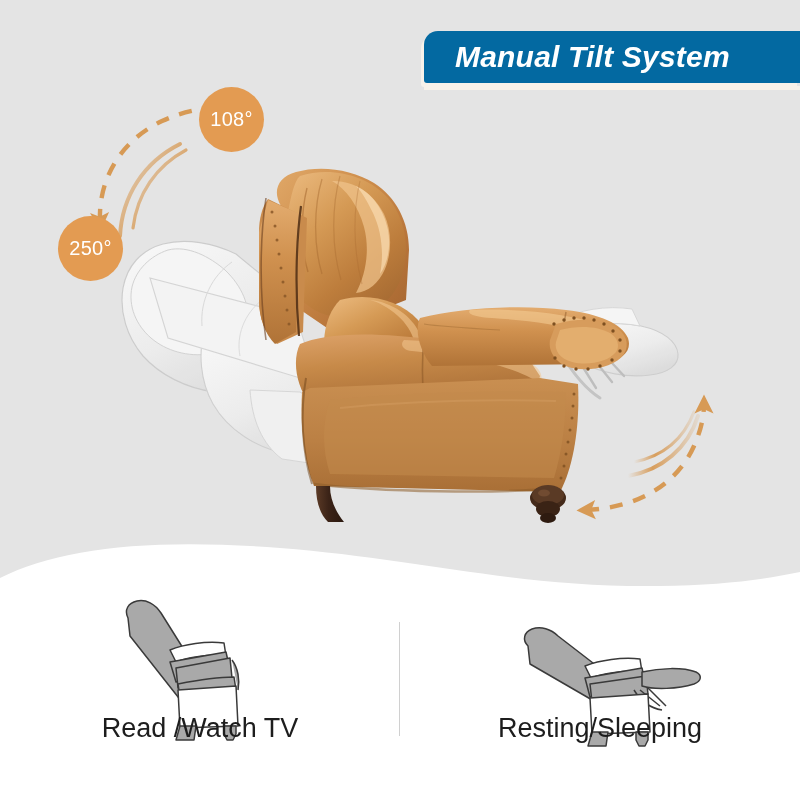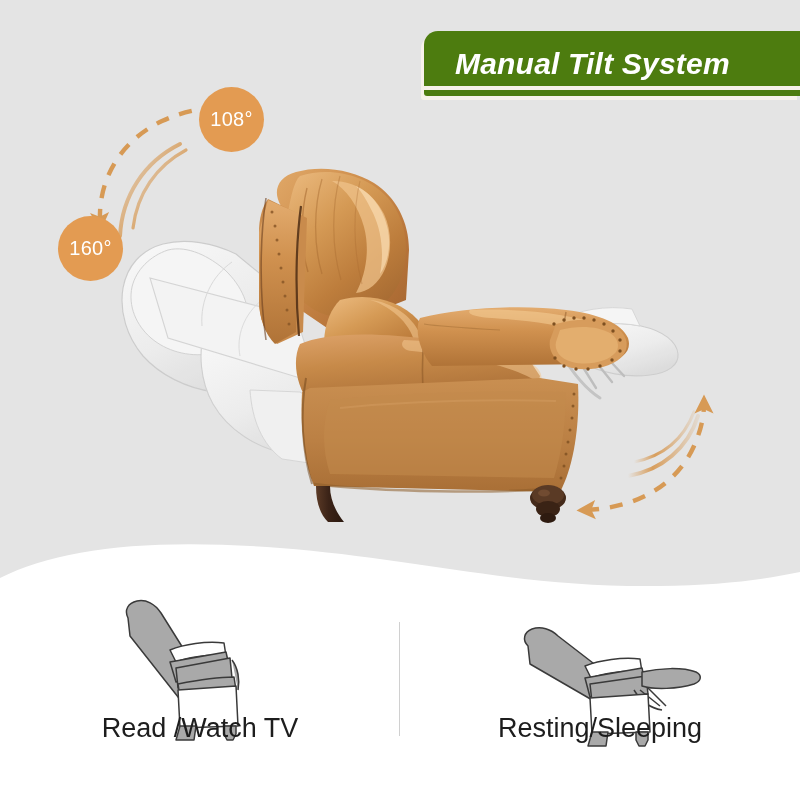--- a/index.html
+++ b/index.html
@@ -8,22 +8,22 @@
     background:#ffffff;
     font-family:"Liberation Sans", sans-serif;
   }
   .stage{position:relative;width:800px;height:800px;overflow:hidden;background:#ffffff;}
 
   
   .top-bg{position:absolute;left:0;top:0;width:800px;height:600px;background:#e4e4e4;}
 
   
   .banner{
-    position:absolute;left:424px;top:31px;width:376px;height:65px;
-    background:#4d7c0f;
+    position:absolute;left:424px;top:31px;width:376px;height:52px;
+    background:#0369a1;
     border-top-left-radius:14px;
     border-bottom-left-radius:3px;
     box-shadow:-3px 4px 0 0 #f7f2ea;
     display:flex;align-items:center;
   }
   .banner-title{
     color:#ffffff;
     font-size:30px;
     font-weight:bold;
     font-style:italic;
@@ -295,21 +295,21 @@
              C720,585 762,580 800,572 L800,800 Z" fill="#ffffff"></path>
   </svg>
 
   <div class="banner">
     <span class="banner-title">Manual Tilt System</span>
   </div>
   <div class="banner-underline"></div>
 
 
   <div class="badge badge-108">108°</div>
-  <div class="badge badge-140">160°</div>
+  <div class="badge badge-140">250°</div>
 
   <div class="bottom"></div>
   <div class="divider"></div>
 
   <svg class="vec" viewBox="0 0 800 800" style="pointer-events:none;">
 
     <g stroke="#3a3a3a" stroke-width="1.5" stroke-linejoin="round">
 
       <path d="M128,618 C124,610 128,603 137,601 C146,599 155,604 161,613
                L208,688 L182,702 L130,636 Z" fill="#a9a9a9"></path>

